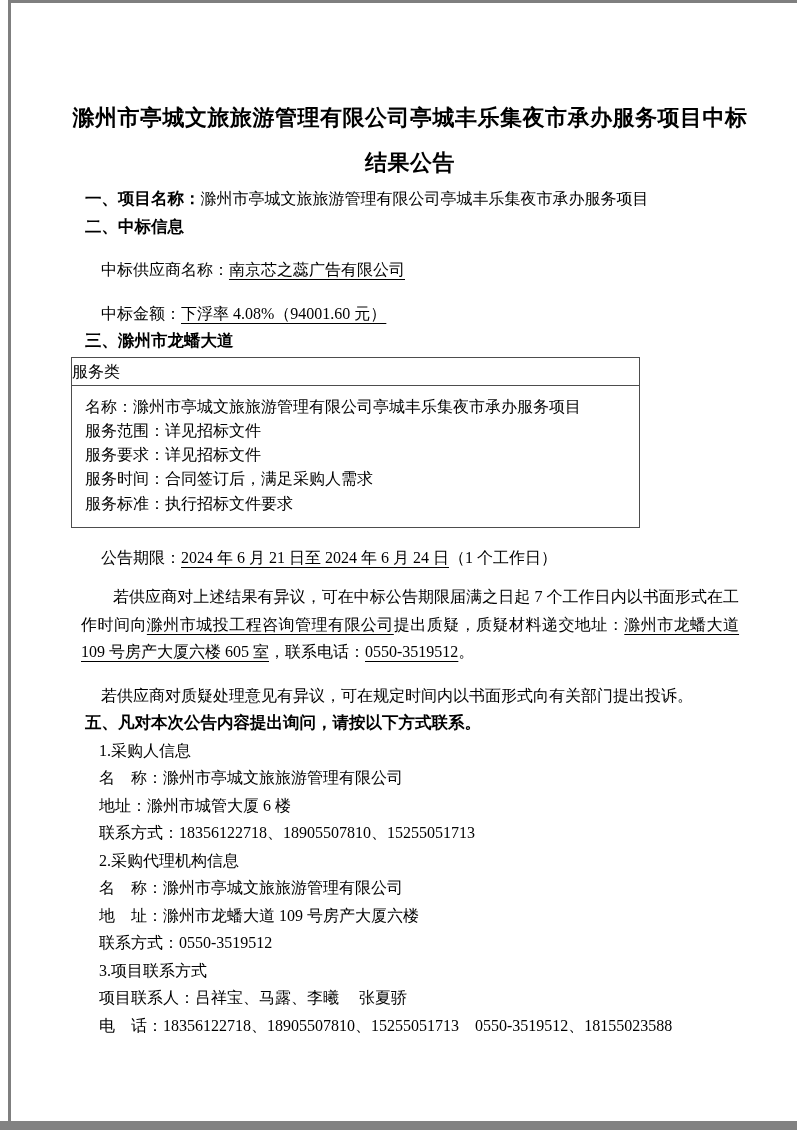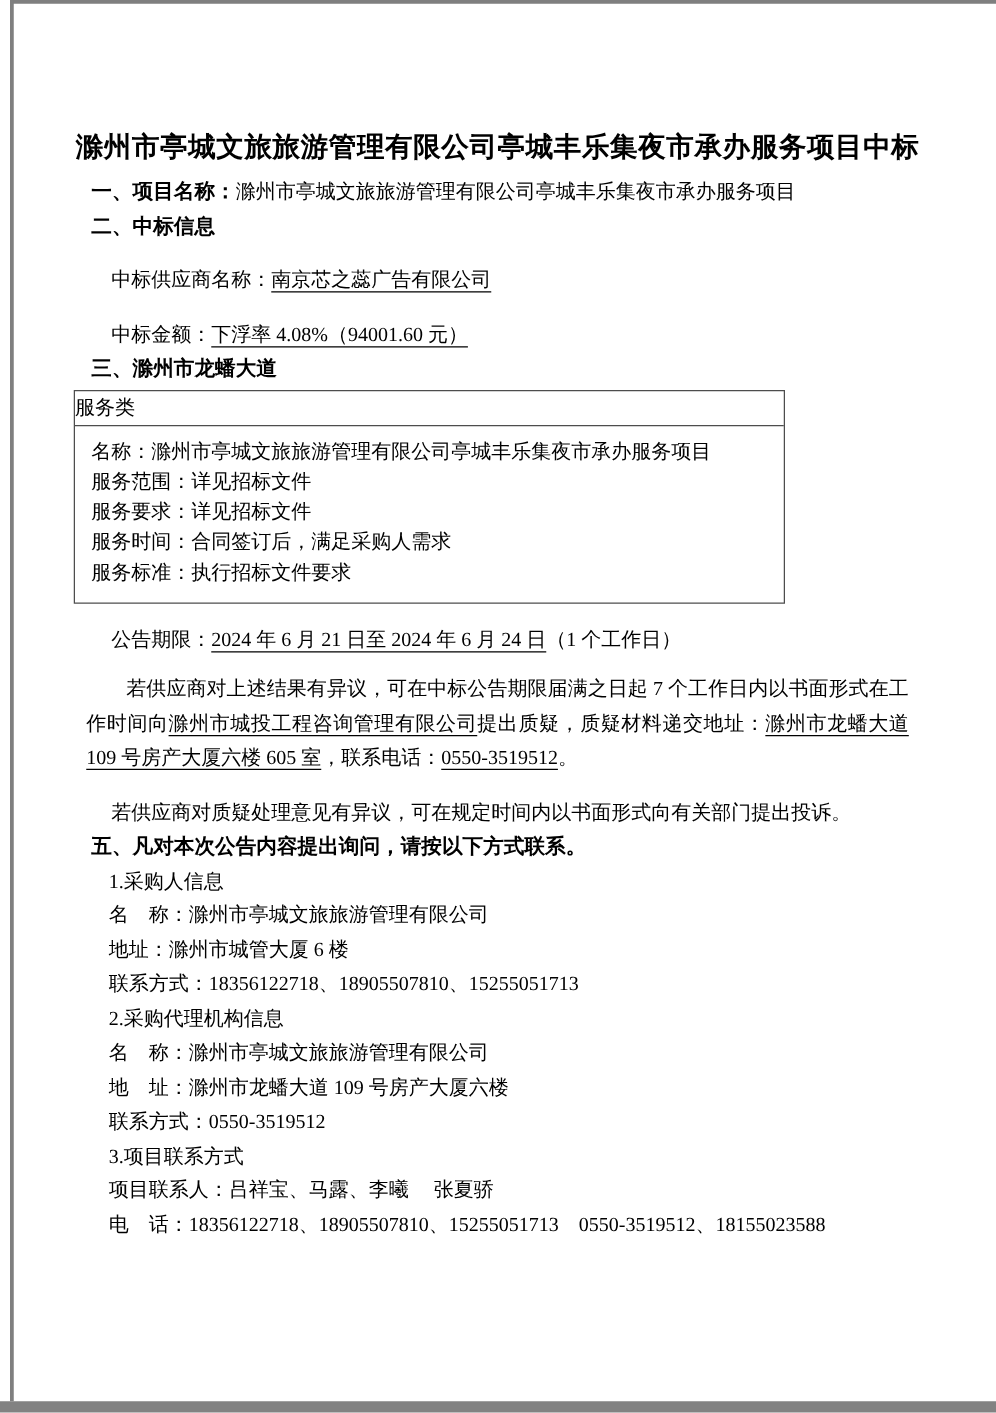--- a/index.html
+++ b/index.html
@@ -9,21 +9,21 @@
     position: relative;
     overflow: hidden;
     color: #000;
     font-family: "Liberation Serif", "DejaVu Serif", serif;
   }
   
   .frame-top    { position: absolute; left: 8px; right: 0; top: 0; height: 3px; background: #7f7f7f; }
   .frame-left   { position: absolute; left: 8px; top: 0; width: 3px; height: 1121px; background: #7f7f7f; }
   .frame-bottom { position: absolute; left: 0; right: 0; top: 1121px; height: 9px; background: #828282; }
 
-  .content { position: absolute; left: 57px; top: 0; width: 682px; }
+  .content { position: absolute; left: 69px; top: 0; width: 682px; }
 
   .doc-title {
     padding-top: 95px;
     text-align: center;
     font-weight: bold;
     font-size: 22px;
     line-height: 45px;
     letter-spacing: 0.5px;
   }
   .doc-title div { white-space: nowrap; }
@@ -67,20 +67,21 @@
 <body>
 
 <div class="frame-top"></div>
 <div class="frame-left"></div>
 <div class="frame-bottom"></div>
 
 <div class="content">
 
   <div class="doc-title">
     <div>滁州市亭城文旅旅游管理有限公司亭城丰乐集夜市承办服务项目中标</div>
+    <div>结果公告</div>
   </div>
 
   <div class="line"><span class="heading">一、项目名称：</span><span>滁州市亭城文旅旅游管理有限公司亭城丰乐集夜市承办服务项目</span></div>
 
   <div class="line heading">二、中标信息</div>
   <div class="line indent"><span>中标供应商名称：</span><span class="u u-pad">南京芯之蕊广告有限公司</span></div>
   <div class="line indent"><span>中标金额：</span><span class="u u-pad">下浮率 4.08%（94001.60 元）</span></div>
 
   <div class="line heading">三、滁州市龙蟠大道</div>
   <div class="info-table">

